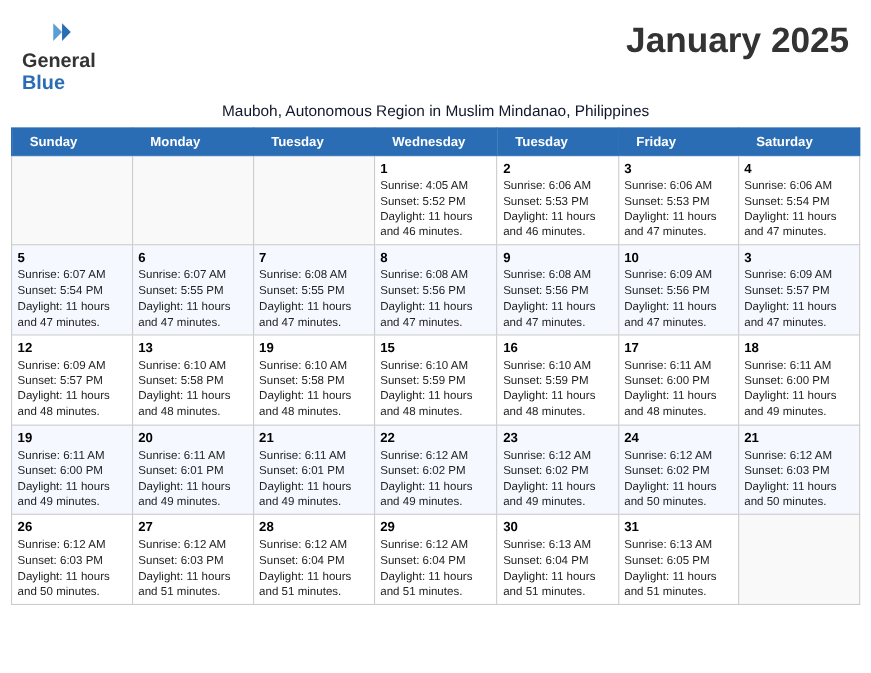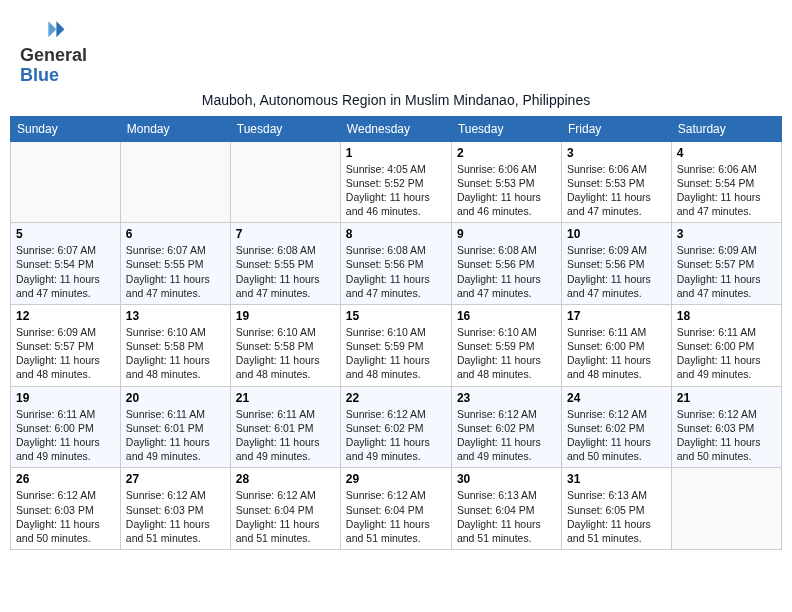--- a/index.html
+++ b/index.html
@@ -48,23 +48,23 @@
     }
     .calendar {
       width: 100%;
       border-collapse: collapse;
       font-size: 11px;
     }
     .calendar th {
       background: #2a6db5;
       color: #fff;
       text-align: left;
-      padding: 5px 6px;
+      padding: 5px 16px;
       font-size: 12px;
-      font-weight: normal;
+      font-weight: bold;
       border: 1px solid #2a6db5;
     }
     .calendar td {
       vertical-align: top;
       border: 1px solid #ccc;
       padding: 4px 5px;
       width: 113px;
       min-height: 80px;
       height: 80px;
       background: #fff;
@@ -94,20 +94,21 @@
   <div class="logo">
     <svg class="logo-icon" viewBox="0 0 30 30" xmlns="http://www.w3.org/2000/svg">
       <polygon points="18,4 28,14 18,24" fill="#2a6db5"></polygon>
       <polygon points="8,4 18,14 8,24" fill="#5a9fd4"></polygon>
     </svg>
     <div class="logo-text">
       <span class="logo-general">General</span><br>
       <span class="logo-blue">Blue</span>
     </div>
   </div>
+  <div class="month-title">January 2025</div>
 </div>
 
 <div class="subtitle">Mauboh, Autonomous Region in Muslim Mindanao, Philippines</div>
 
 <table class="calendar">
   <thead>
     <tr>
     <th>Sunday</th>
         <th>Monday</th>
         <th>Tuesday</th>

